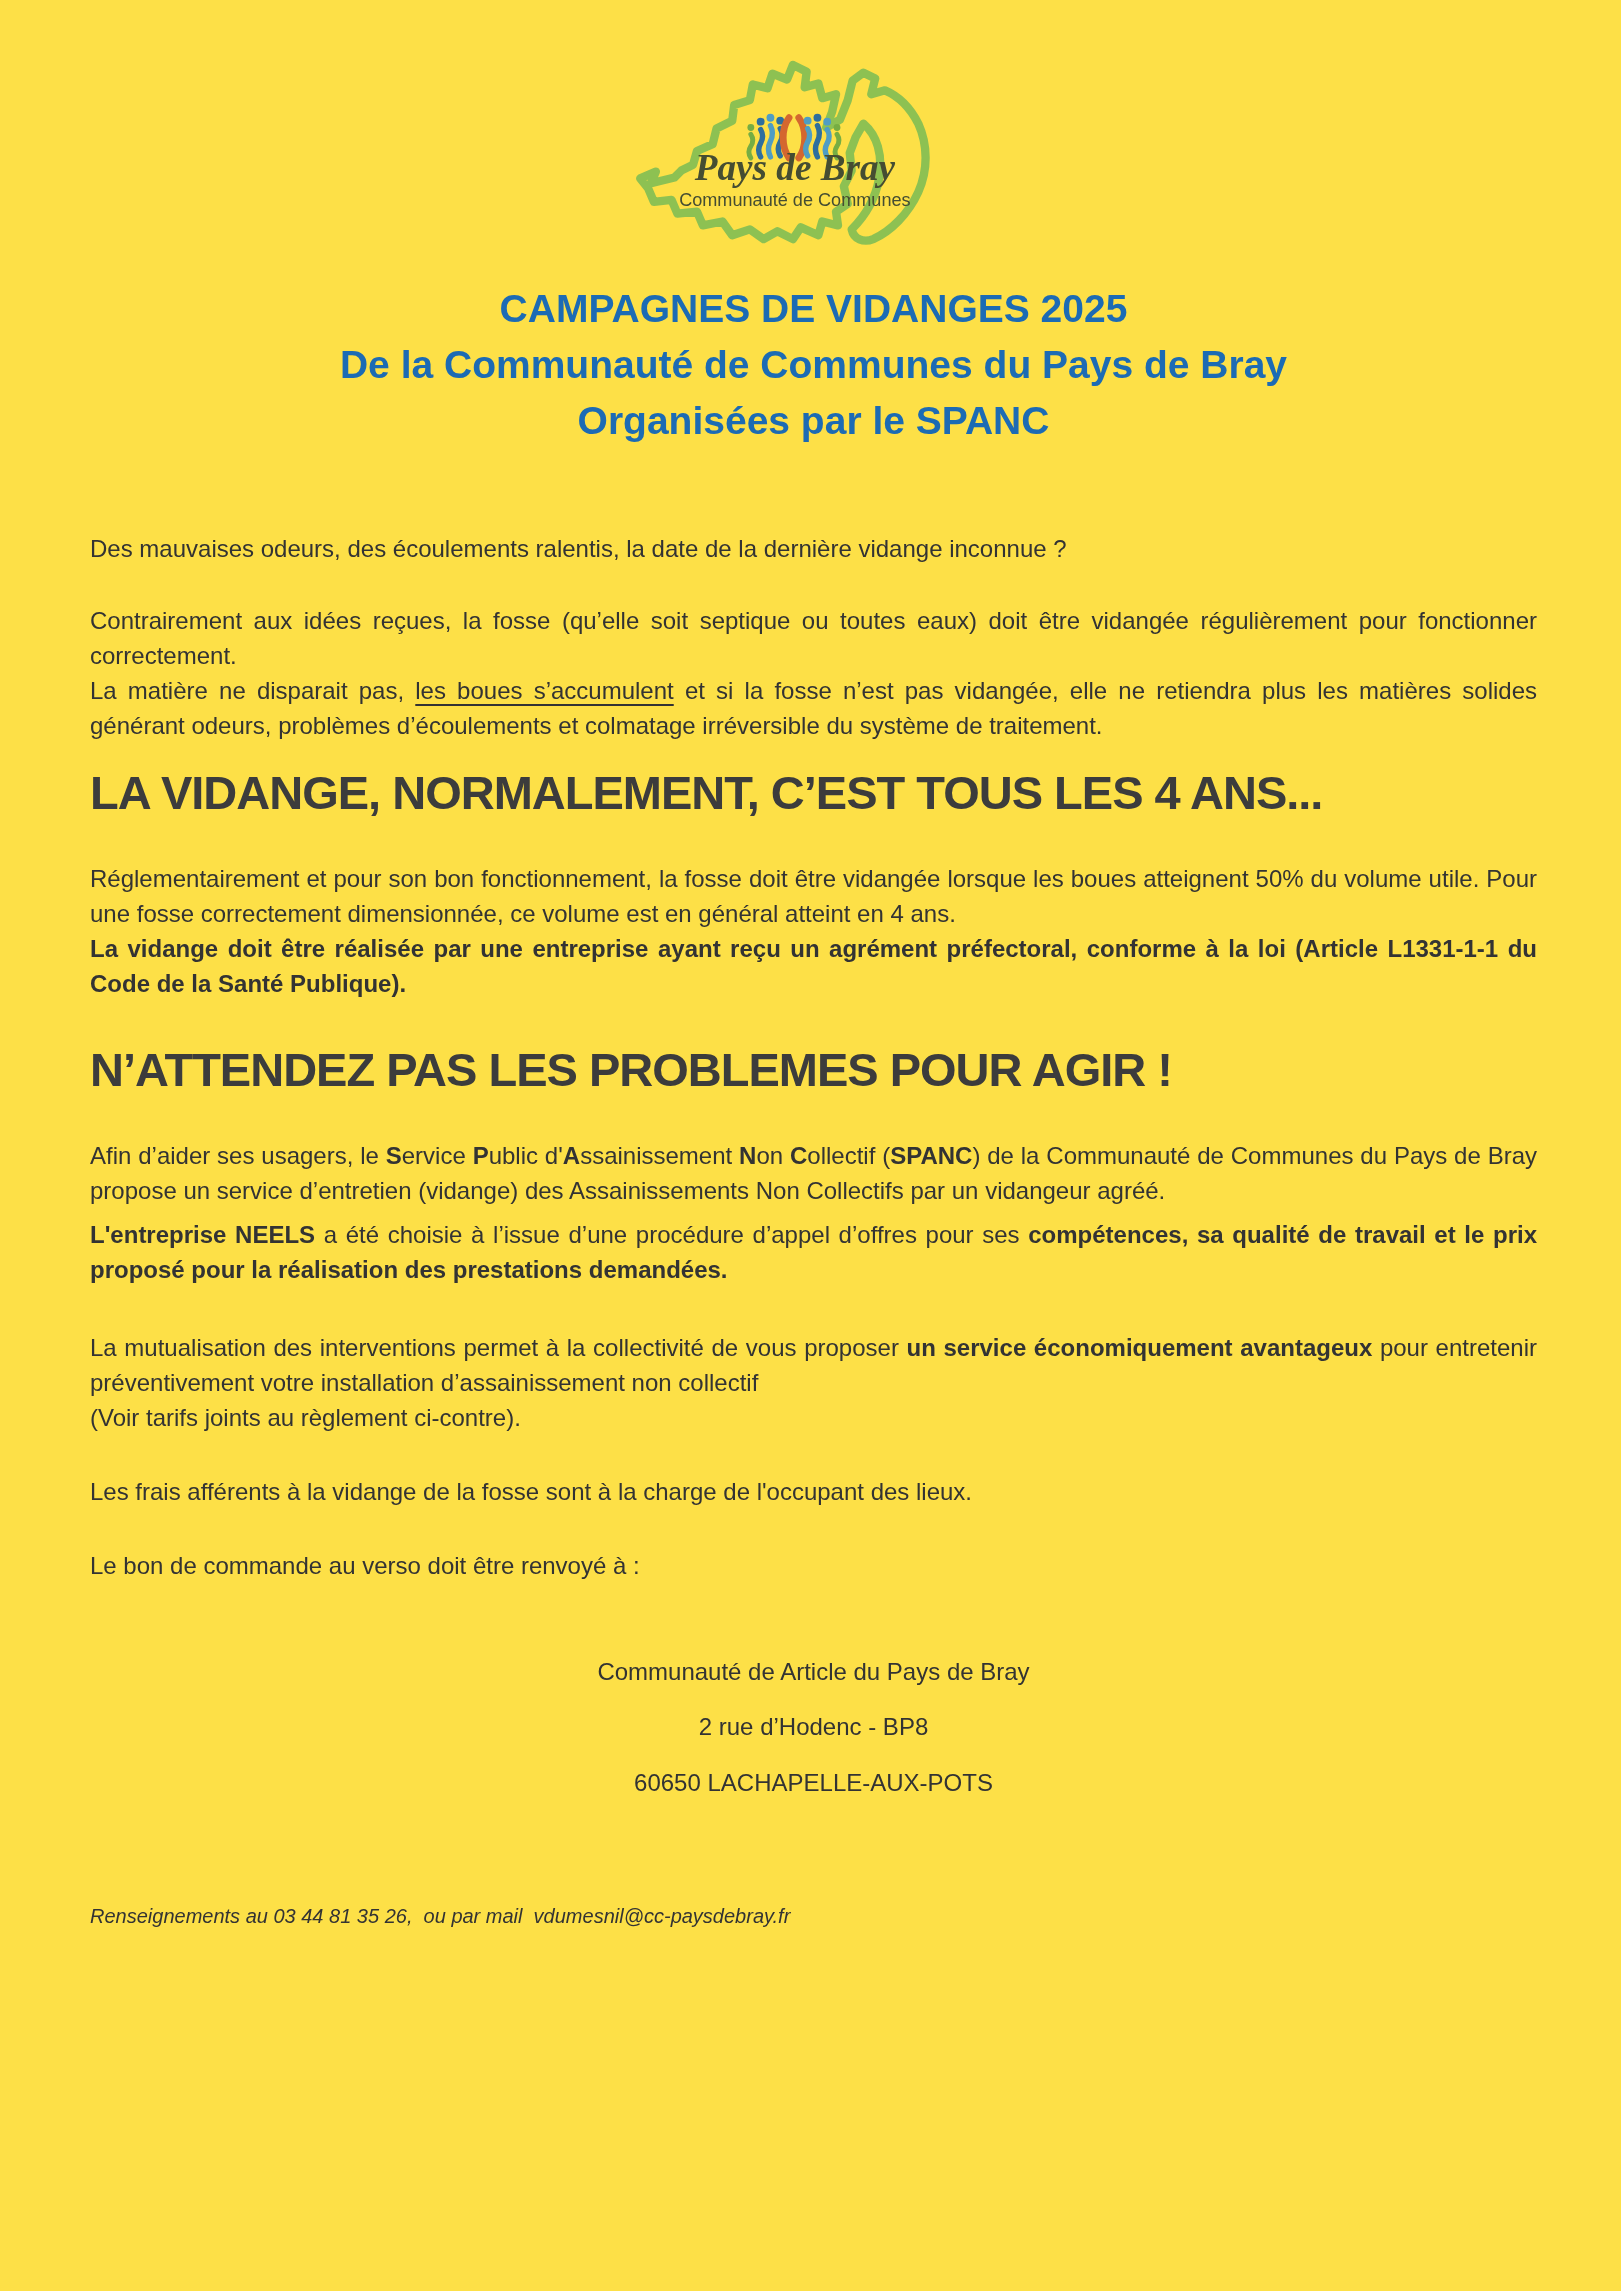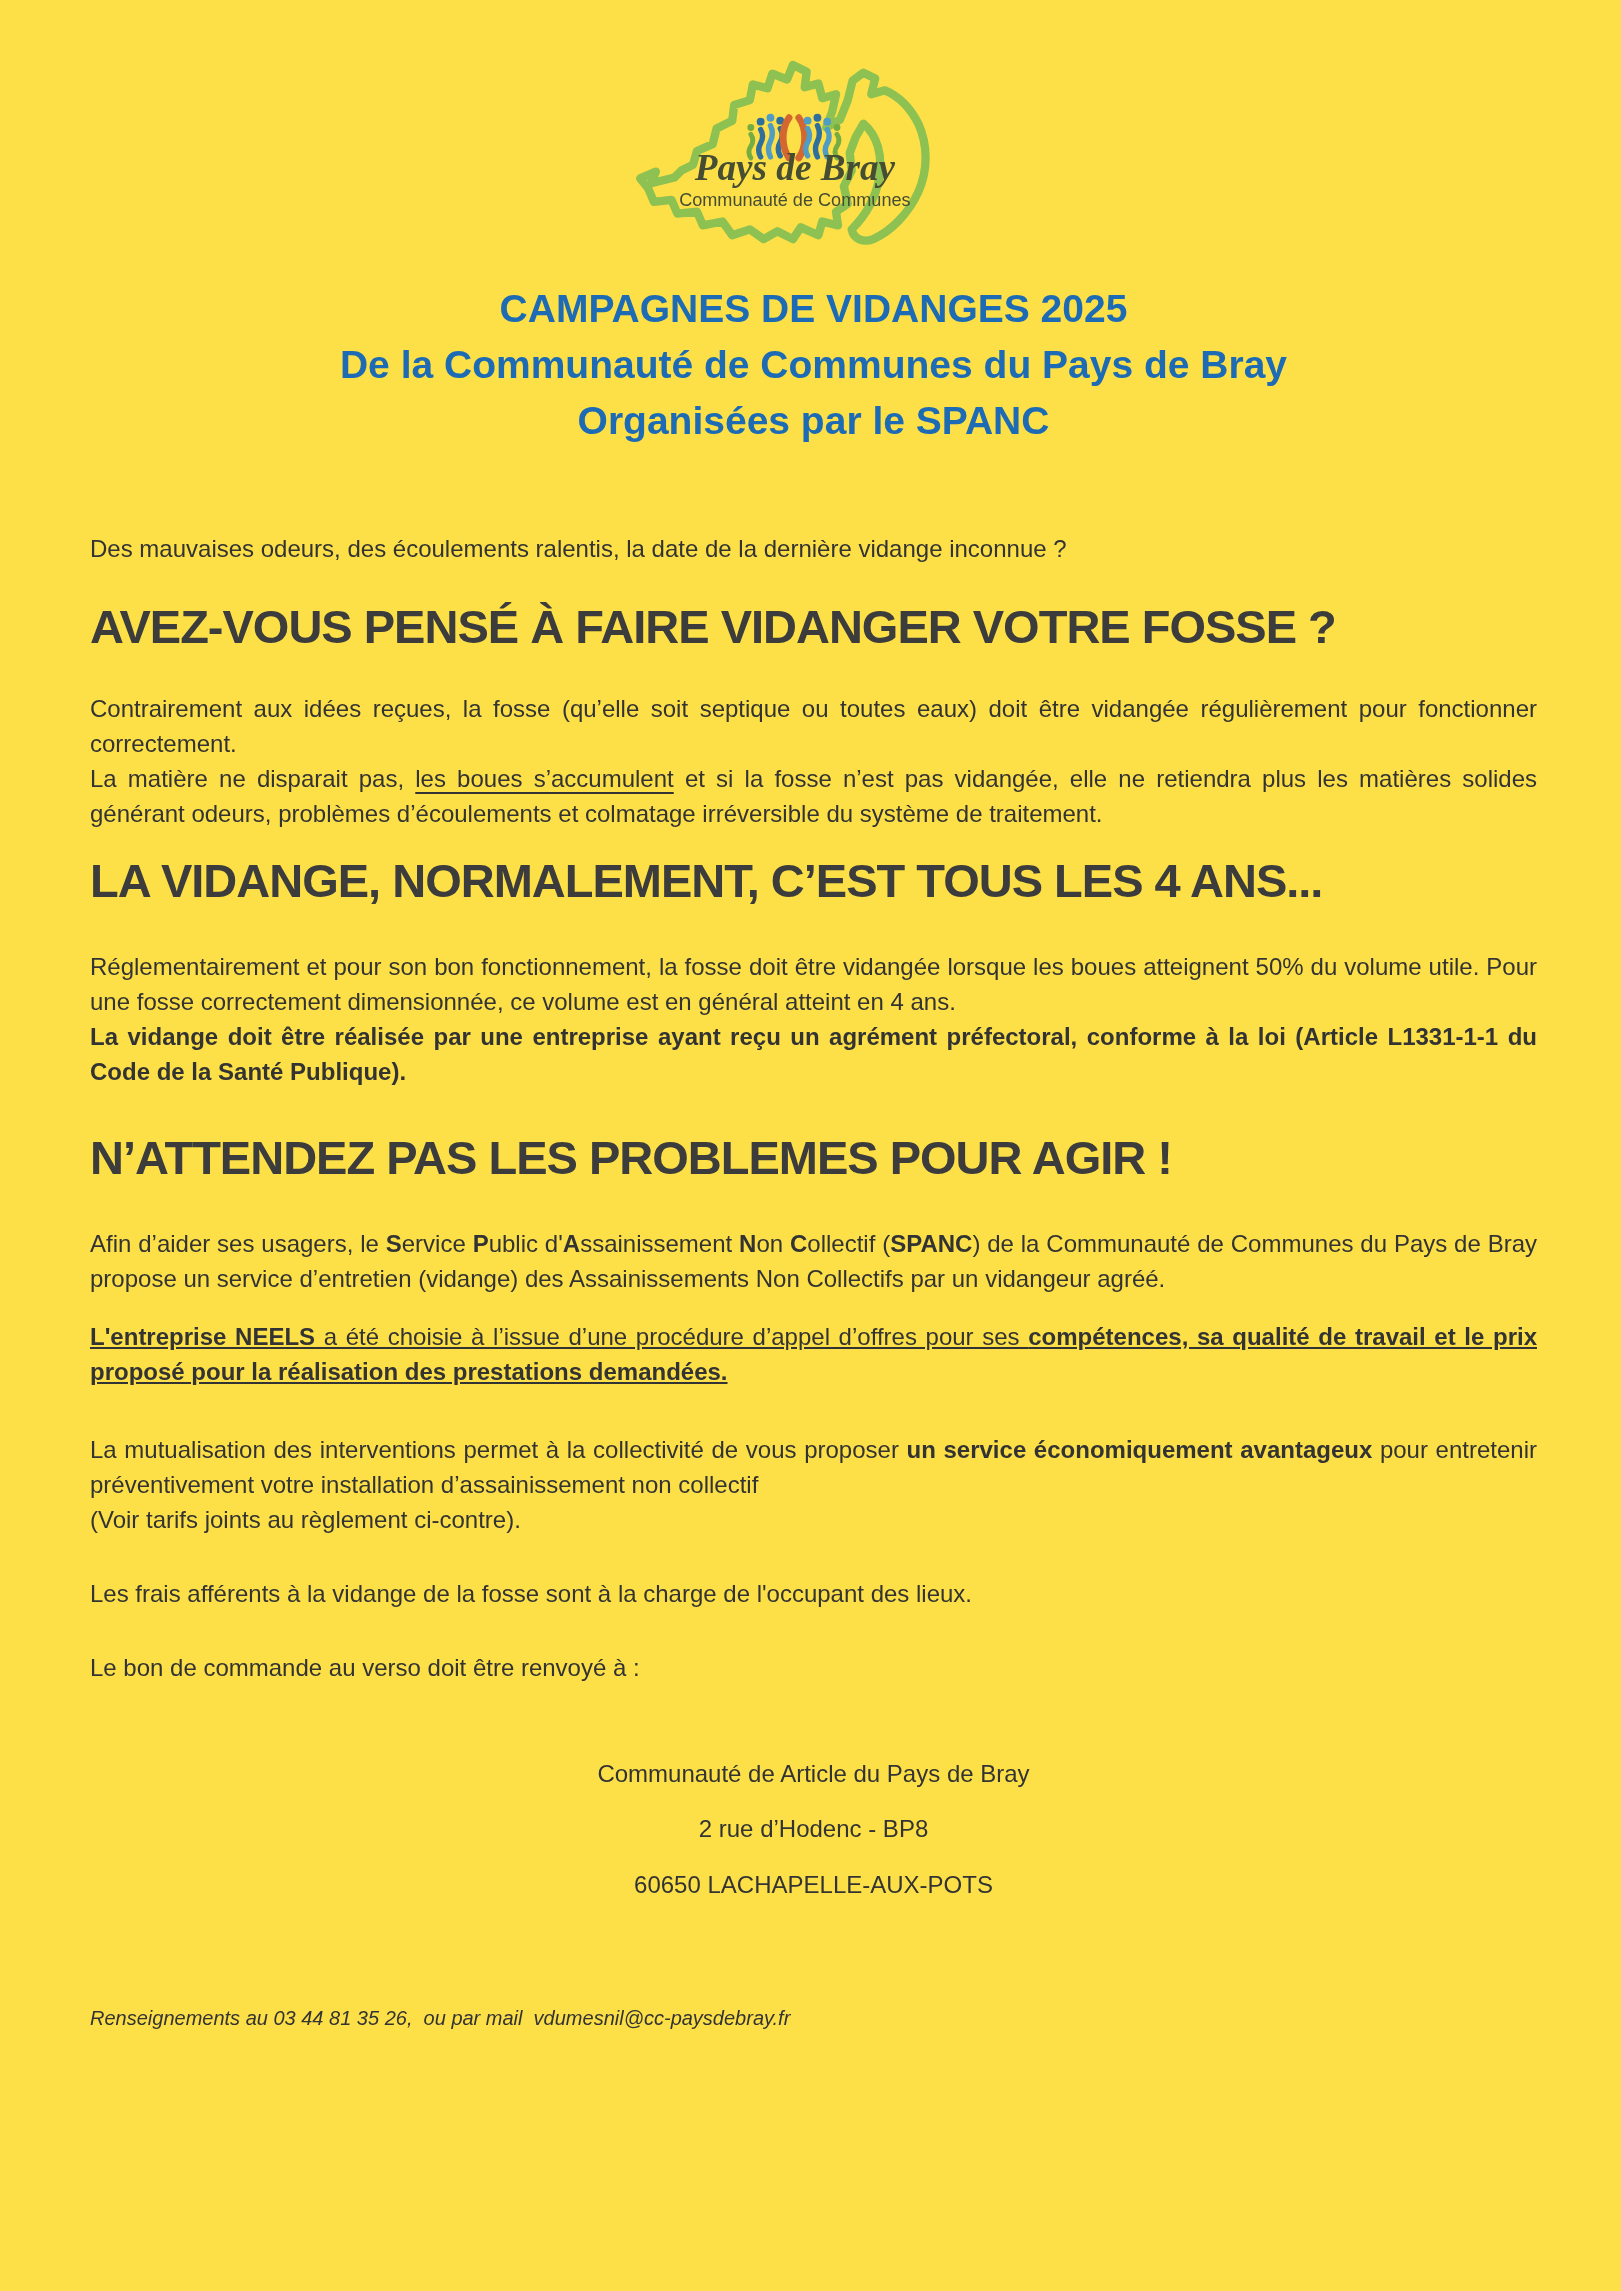--- a/index.html
+++ b/index.html
@@ -56,21 +56,21 @@
     text-decoration-thickness: 2px;
     text-underline-offset: 4.9px;
   }
   .intro          { margin-top: 82px; }
   .h1             { margin-top: 33px; }
   .s1-paras       { margin-top: 37px; }
   .h2             { margin-top: 21.6px; }
   .s2-paras       { margin-top: 41px; }
   .h3             { margin-top: 41px; }
   .s3-p1          { margin-top: 41px; }
-  .s3-p2          { margin-top: 23px; text-decoration: underline; }
+  .s3-p2          { margin-top: 9px; }
   .s3-p3          { margin-top: 43px; }
   .s3-p4          { margin-top: 39px; }
   .s3-p5          { margin-top: 39px; }
   .address-block  { margin-top: 71px; text-align: center; }
   .address-line   { margin-top: 20.6px; line-height: 35px; }
   .address-line:first-child { margin-top: 0; }
   .footer-note {
     margin-top: 105px;
     font-style: italic;
     font-size: 20px;
@@ -123,21 +123,20 @@
   </div>
 
   <div class="doc-title" style="color:#1c6bb4">
     <div>CAMPAGNES DE VIDANGES 2025</div>
     <div>De la Communauté de Communes du Pays de Bray</div>
     <div>Organisées par le SPANC</div>
   </div>
 
   <div class="body-text intro">Des mauvaises odeurs, des écoulements ralentis, la date de la dernière vidange inconnue ?</div>
 
-  <h1 class="section-heading h1">AVEZ-VOUS PENSÉ À FAIRE VIDANGER VOTRE FOSSE ?</h1>
 
   <div class="s1-paras">
     <div class="body-text justify">
       <span>Contrairement aux idées reçues, la fosse (qu’elle soit septique ou toutes eaux) doit être vidangée régulièrement pour fonctionner correctement.</span>
     </div>
     <div class="body-text justify">
       <span>La matière ne disparait pas, </span><span class="underline">les boues s’accumulent</span><span> et si la fosse n’est pas vidangée, elle ne retiendra plus les matières solides générant odeurs, problèmes d’écoulements et colmatage irréversible du système de traitement.</span>
     </div>
   </div>
 

